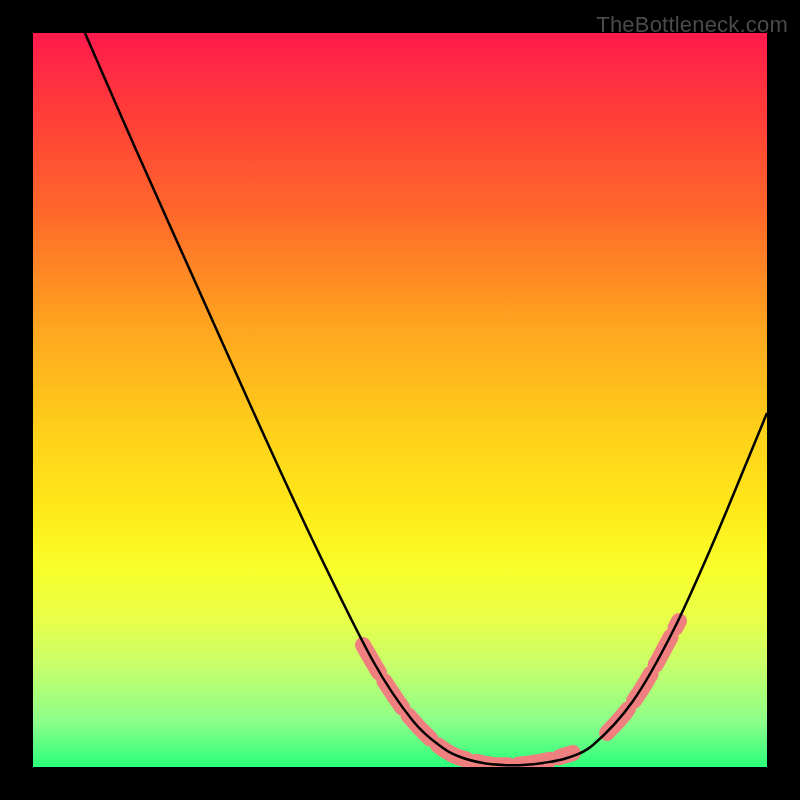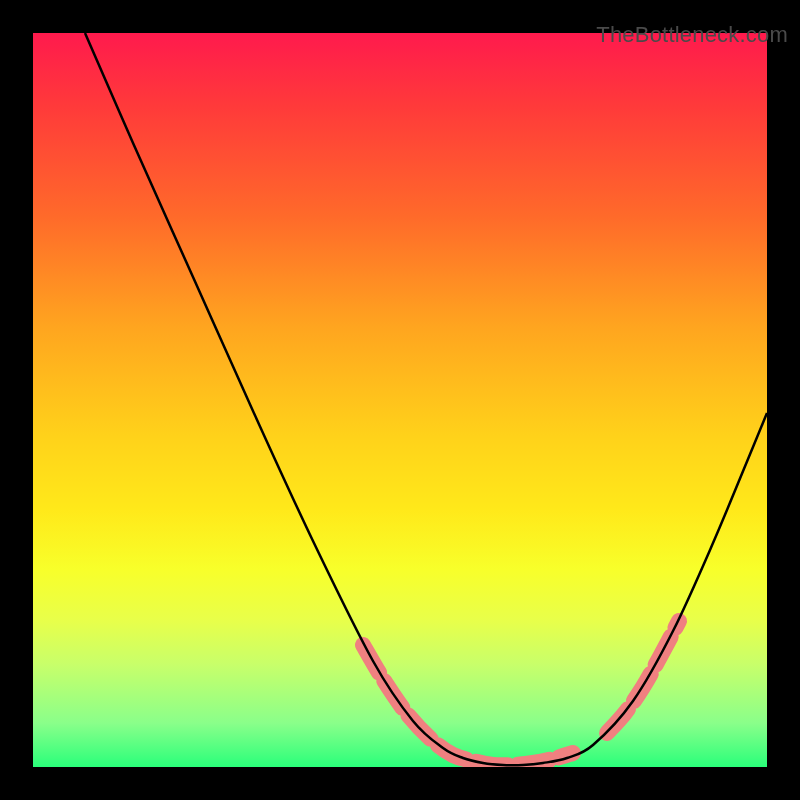--- a/index.html
+++ b/index.html
@@ -26,21 +26,21 @@
       #ffe91a 65%,
       #f8ff2a 73%,
       #e8ff4a 80%,
       #c8ff6a 86%,
       #8aff8a 94%,
       #2aff7a 100%
     );
   }
   .watermark {
     position: absolute;
-    top: 22px;
+    top: 12px;
     right: 12px;
     font-family: Arial, Helvetica, sans-serif;
     font-size: 22px;
     color: #4a4a4a;
     letter-spacing: 0.2px;
     user-select: none;
   }
   svg {
     position: absolute;
     left: 0;

